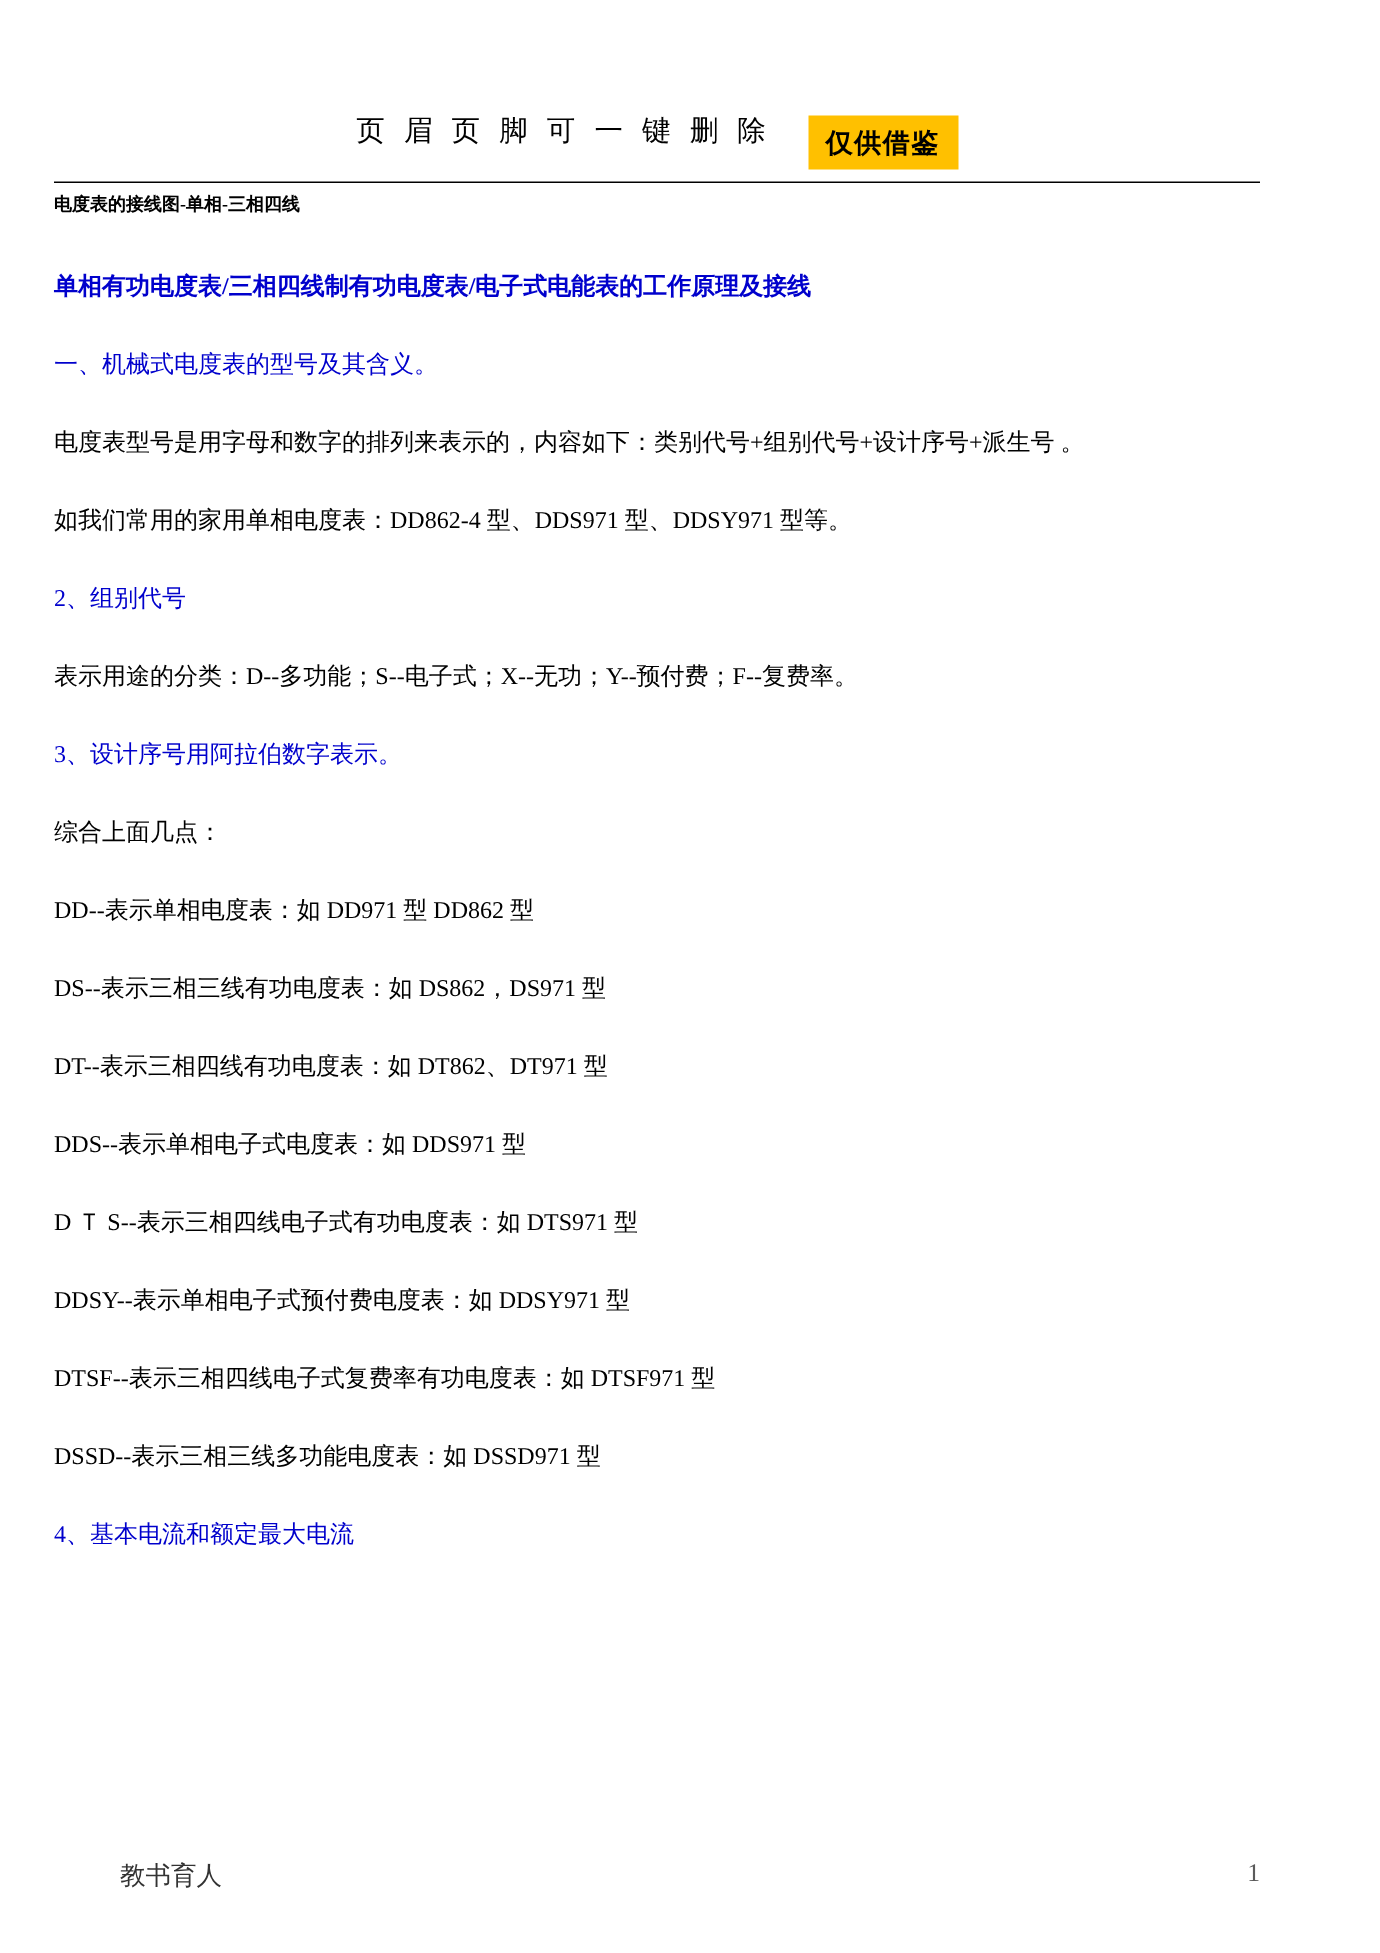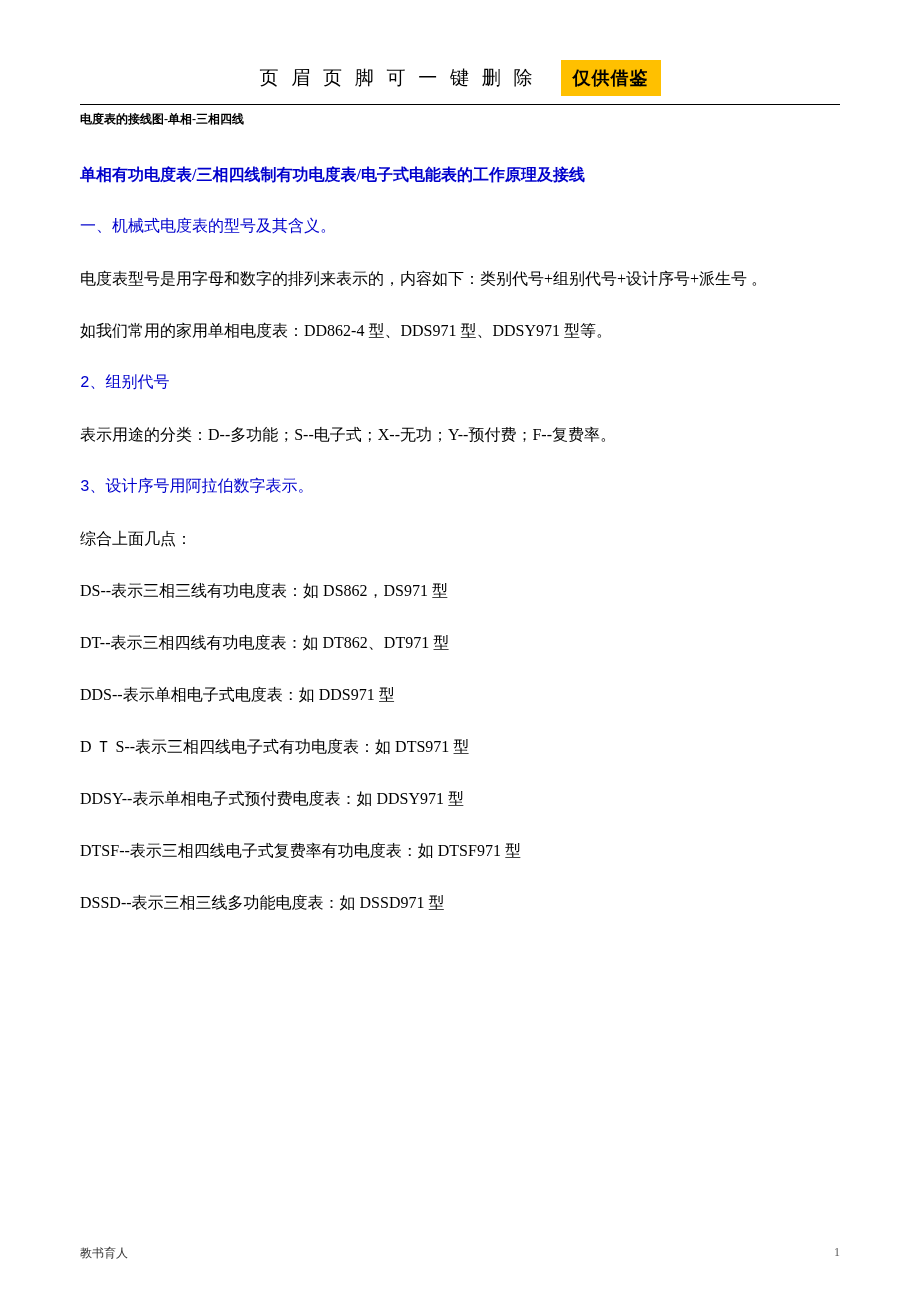--- a/index.html
+++ b/index.html
@@ -8,38 +8,39 @@
       box-sizing: border-box;
     }
     body {
       background: #ffffff;
       font-family: "SimSun", "宋体", serif;
       width: 920px;
       height: 1302px;
       position: relative;
     }
     .page {
-      padding: 60px 80px 40px 80px;
+      padding: 60px 80px 40px 36px;
     }
     .header-row {
       display: flex;
       justify-content: center;
       align-items: center;
       margin-bottom: 8px;
       gap: 20px;
     }
     .header-title {
       font-size: 19px;
       letter-spacing: 4px;
       color: #000;
       font-family: "SimSun", serif;
     }
     .header-badge-wrap {
       display: flex;
       align-items: flex-start;
+      margin-top: 17px;
     }
     .header-badge-sep {
       width: 2px;
       background: #000;
       margin-right: 2px;
     }
     .header-badge {
       background: #ffc000;
       color: #000;
       font-size: 18px;
@@ -60,37 +61,36 @@
     }
     .content {
       font-size: 16px;
       line-height: 2.0;
     }
     .content p {
       margin-bottom: 20px;
     }
     .blue {
       color: #0000cc;
-      font-family: Liberation Mono, monospace;
     }
     .black {
       color: #000;
     }
     .title-line {
       color: #0000cc;
       font-weight: bold;
     }
     .footer {
       position: absolute;
       bottom: 40px;
       left: 80px;
       right: 80px;
       display: flex;
       justify-content: space-between;
-      font-size: 12px;
+      font-size: 17px;
       color: #333;
     }
     .page-num {
       color: #5b5b5b;
     }
   </style>
 </head>
 <body>
 
 <div class="page">
@@ -109,27 +109,29 @@
 
   <div class="content">
     <p class="title-line">单相有功电度表/三相四线制有功电度表/电子式电能表的工作原理及接线</p>
     <p class="blue">一、机械式电度表的型号及其含义。</p>
     <p class="black">电度表型号是用字母和数字的排列来表示的，内容如下：类别代号+组别代号+设计序号+派生号 。</p>
     <p class="black">如我们常用的家用单相电度表：DD862-4 型、DDS971 型、DDSY971 型等。</p>
     <p class="blue">2、组别代号</p>
     <p class="black">表示用途的分类：D--多功能；S--电子式；X--无功；Y--预付费；F--复费率。</p>
     <p class="blue">3、设计序号用阿拉伯数字表示。</p>
     <p class="black">综合上面几点：</p>
+    <p class="black">DD--表示单相电度表：如 DD971 型 DD862 型</p>
     <p class="black">DS--表示三相三线有功电度表：如 DS862，DS971 型</p>
     <p class="black">DT--表示三相四线有功电度表：如 DT862、DT971 型</p>
     <p class="black">DDS--表示单相电子式电度表：如 DDS971 型</p>
     <p class="black">D Ｔ S--表示三相四线电子式有功电度表：如 DTS971 型</p>
     <p class="black">DDSY--表示单相电子式预付费电度表：如 DDSY971 型</p>
     <p class="black">DTSF--表示三相四线电子式复费率有功电度表：如 DTSF971 型</p>
     <p class="black">DSSD--表示三相三线多功能电度表：如 DSSD971 型</p>
+    <p class="blue">4、基本电流和额定最大电流</p>
   </div>
 
 </div>
 
 <div class="footer">
   <span>教书育人</span>
   <span class="page-num">1</span>
 </div>
 
 </body></html>

